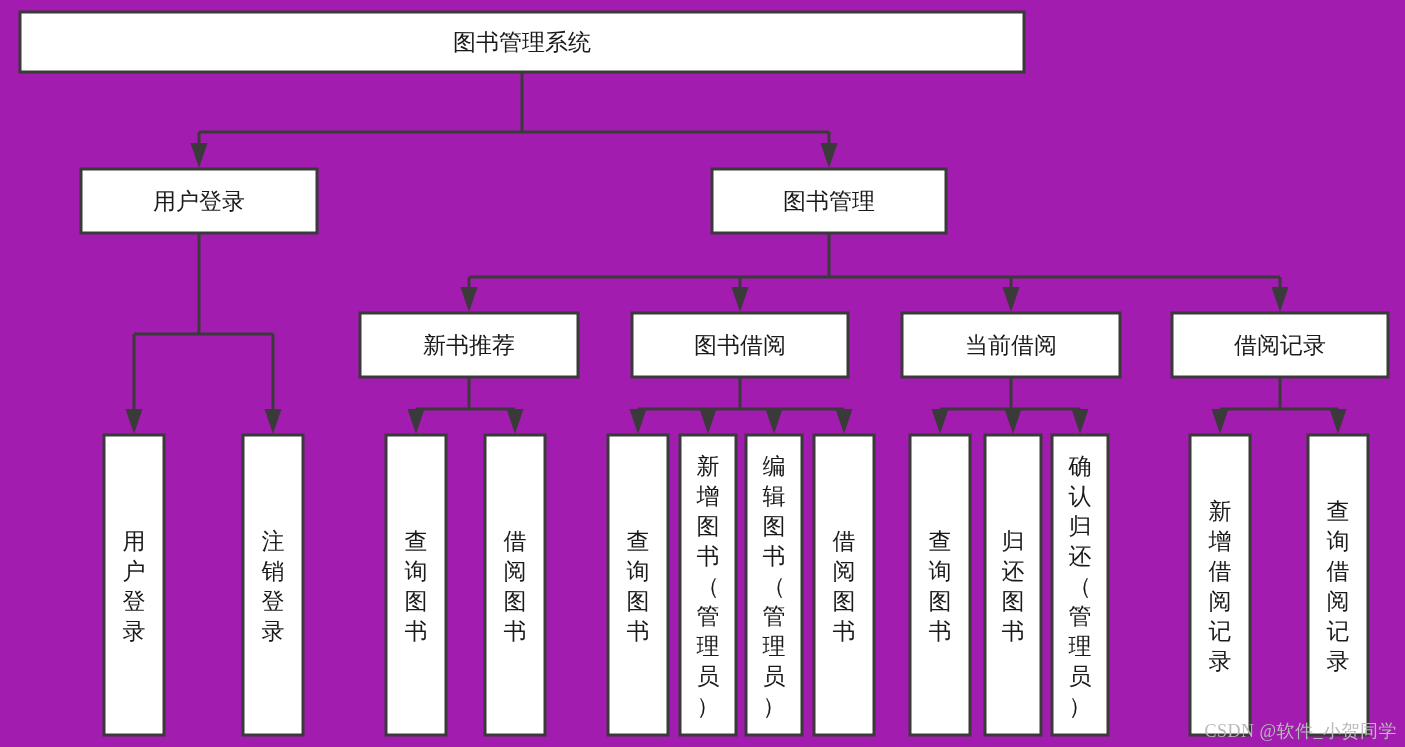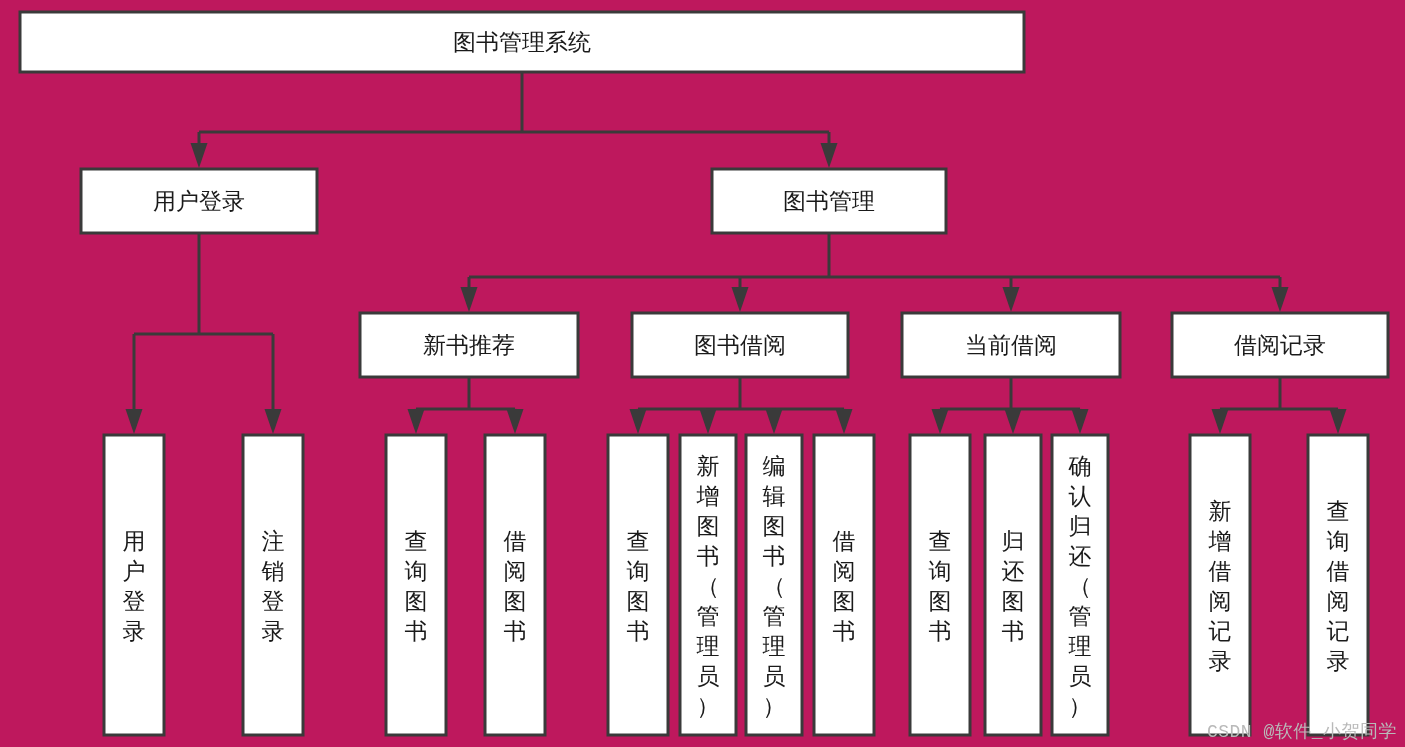--- a/index.html
+++ b/index.html
@@ -7,21 +7,21 @@
     padding: 0;
     background: #ffffff;
   }
   body {
     font-family: "DejaVu Sans", "Liberation Sans", sans-serif;
   }
   #diagram-root {
     position: relative;
     width: 1405px;
     height: 747px;
-    background: #be185d;
+    background: #a21caf;
     overflow: hidden;
   }
   svg.flow {
     position: absolute;
     left: 0;
     top: 0;
     width: 1405px;
     height: 747px;
   }
   .node-rect {
@@ -49,21 +49,21 @@
     stroke-linecap: butt;
   }
   .arrow-head {
     fill: #3a3a3a;
     stroke: none;
   }
   .watermark {
     position: absolute;
     right: 8px;
     bottom: 4px;
-    font-family: Liberation Mono, monospace;
+    font-family: Liberation Serif, serif;
     font-size: 18px;
     color: #b9b9b9;
     letter-spacing: 0.5px;
     white-space: nowrap;
     user-select: none;
   }
 </style>
 </head>
 <body>
 

